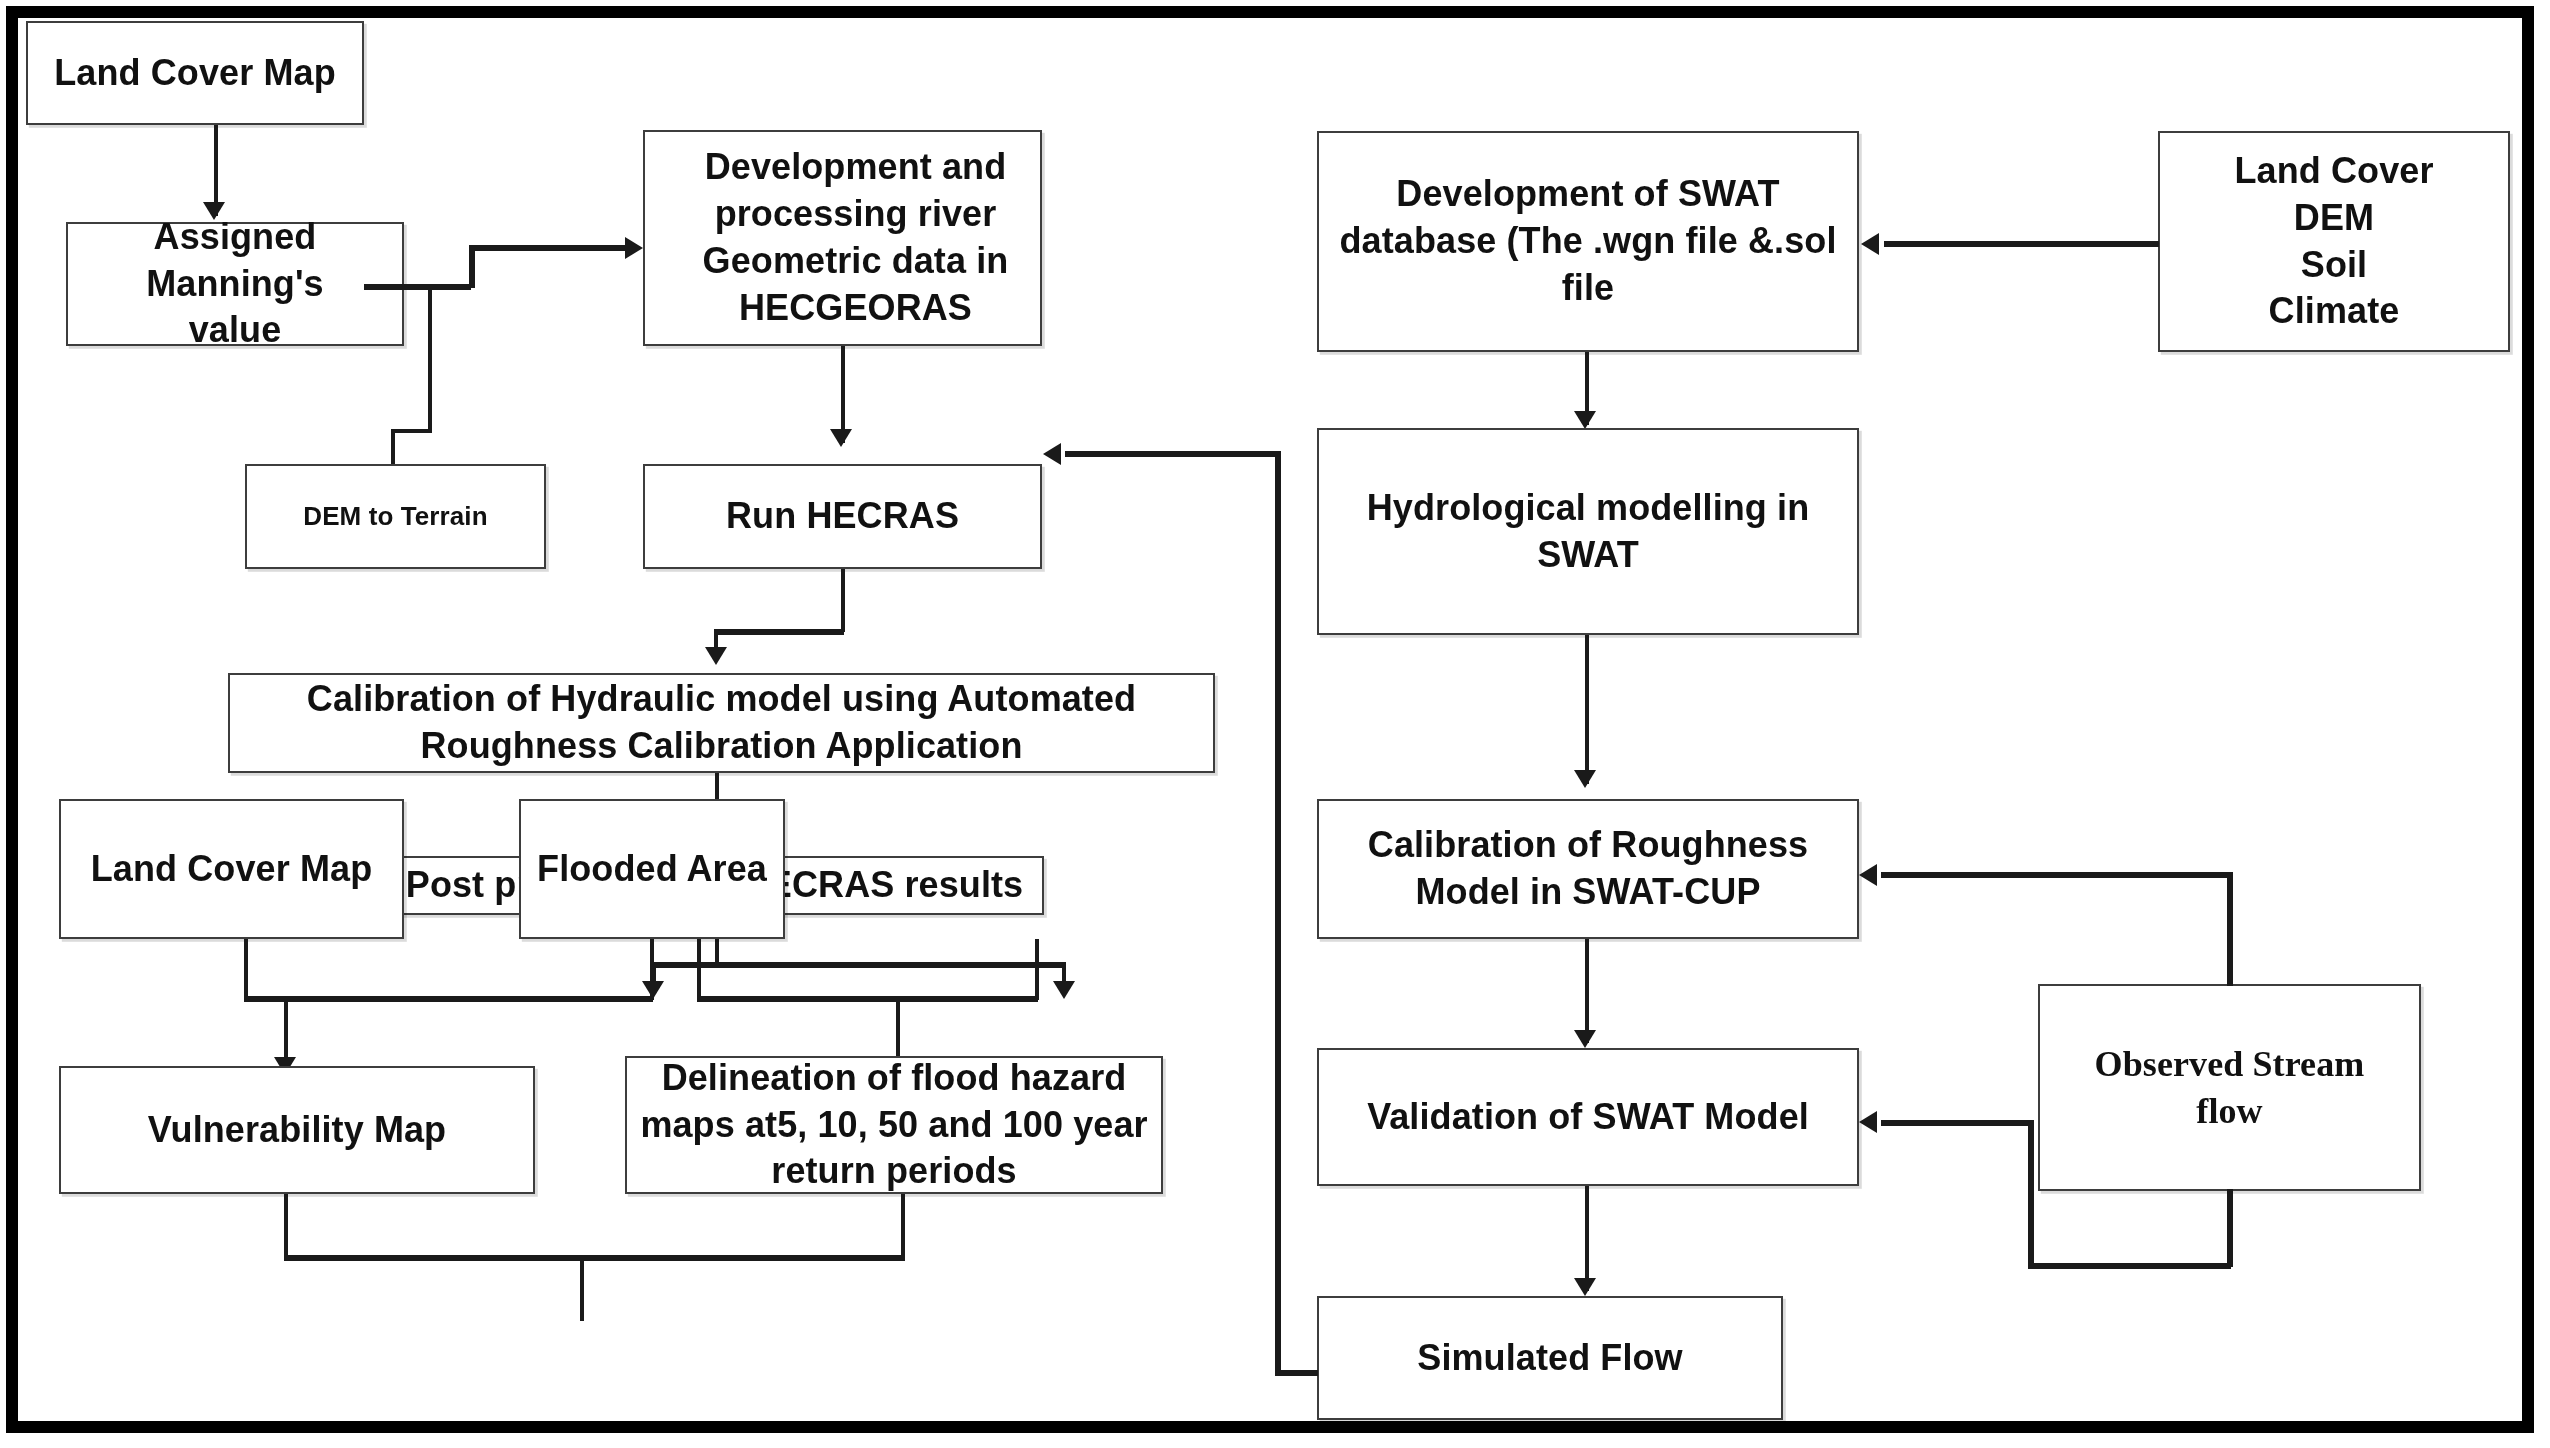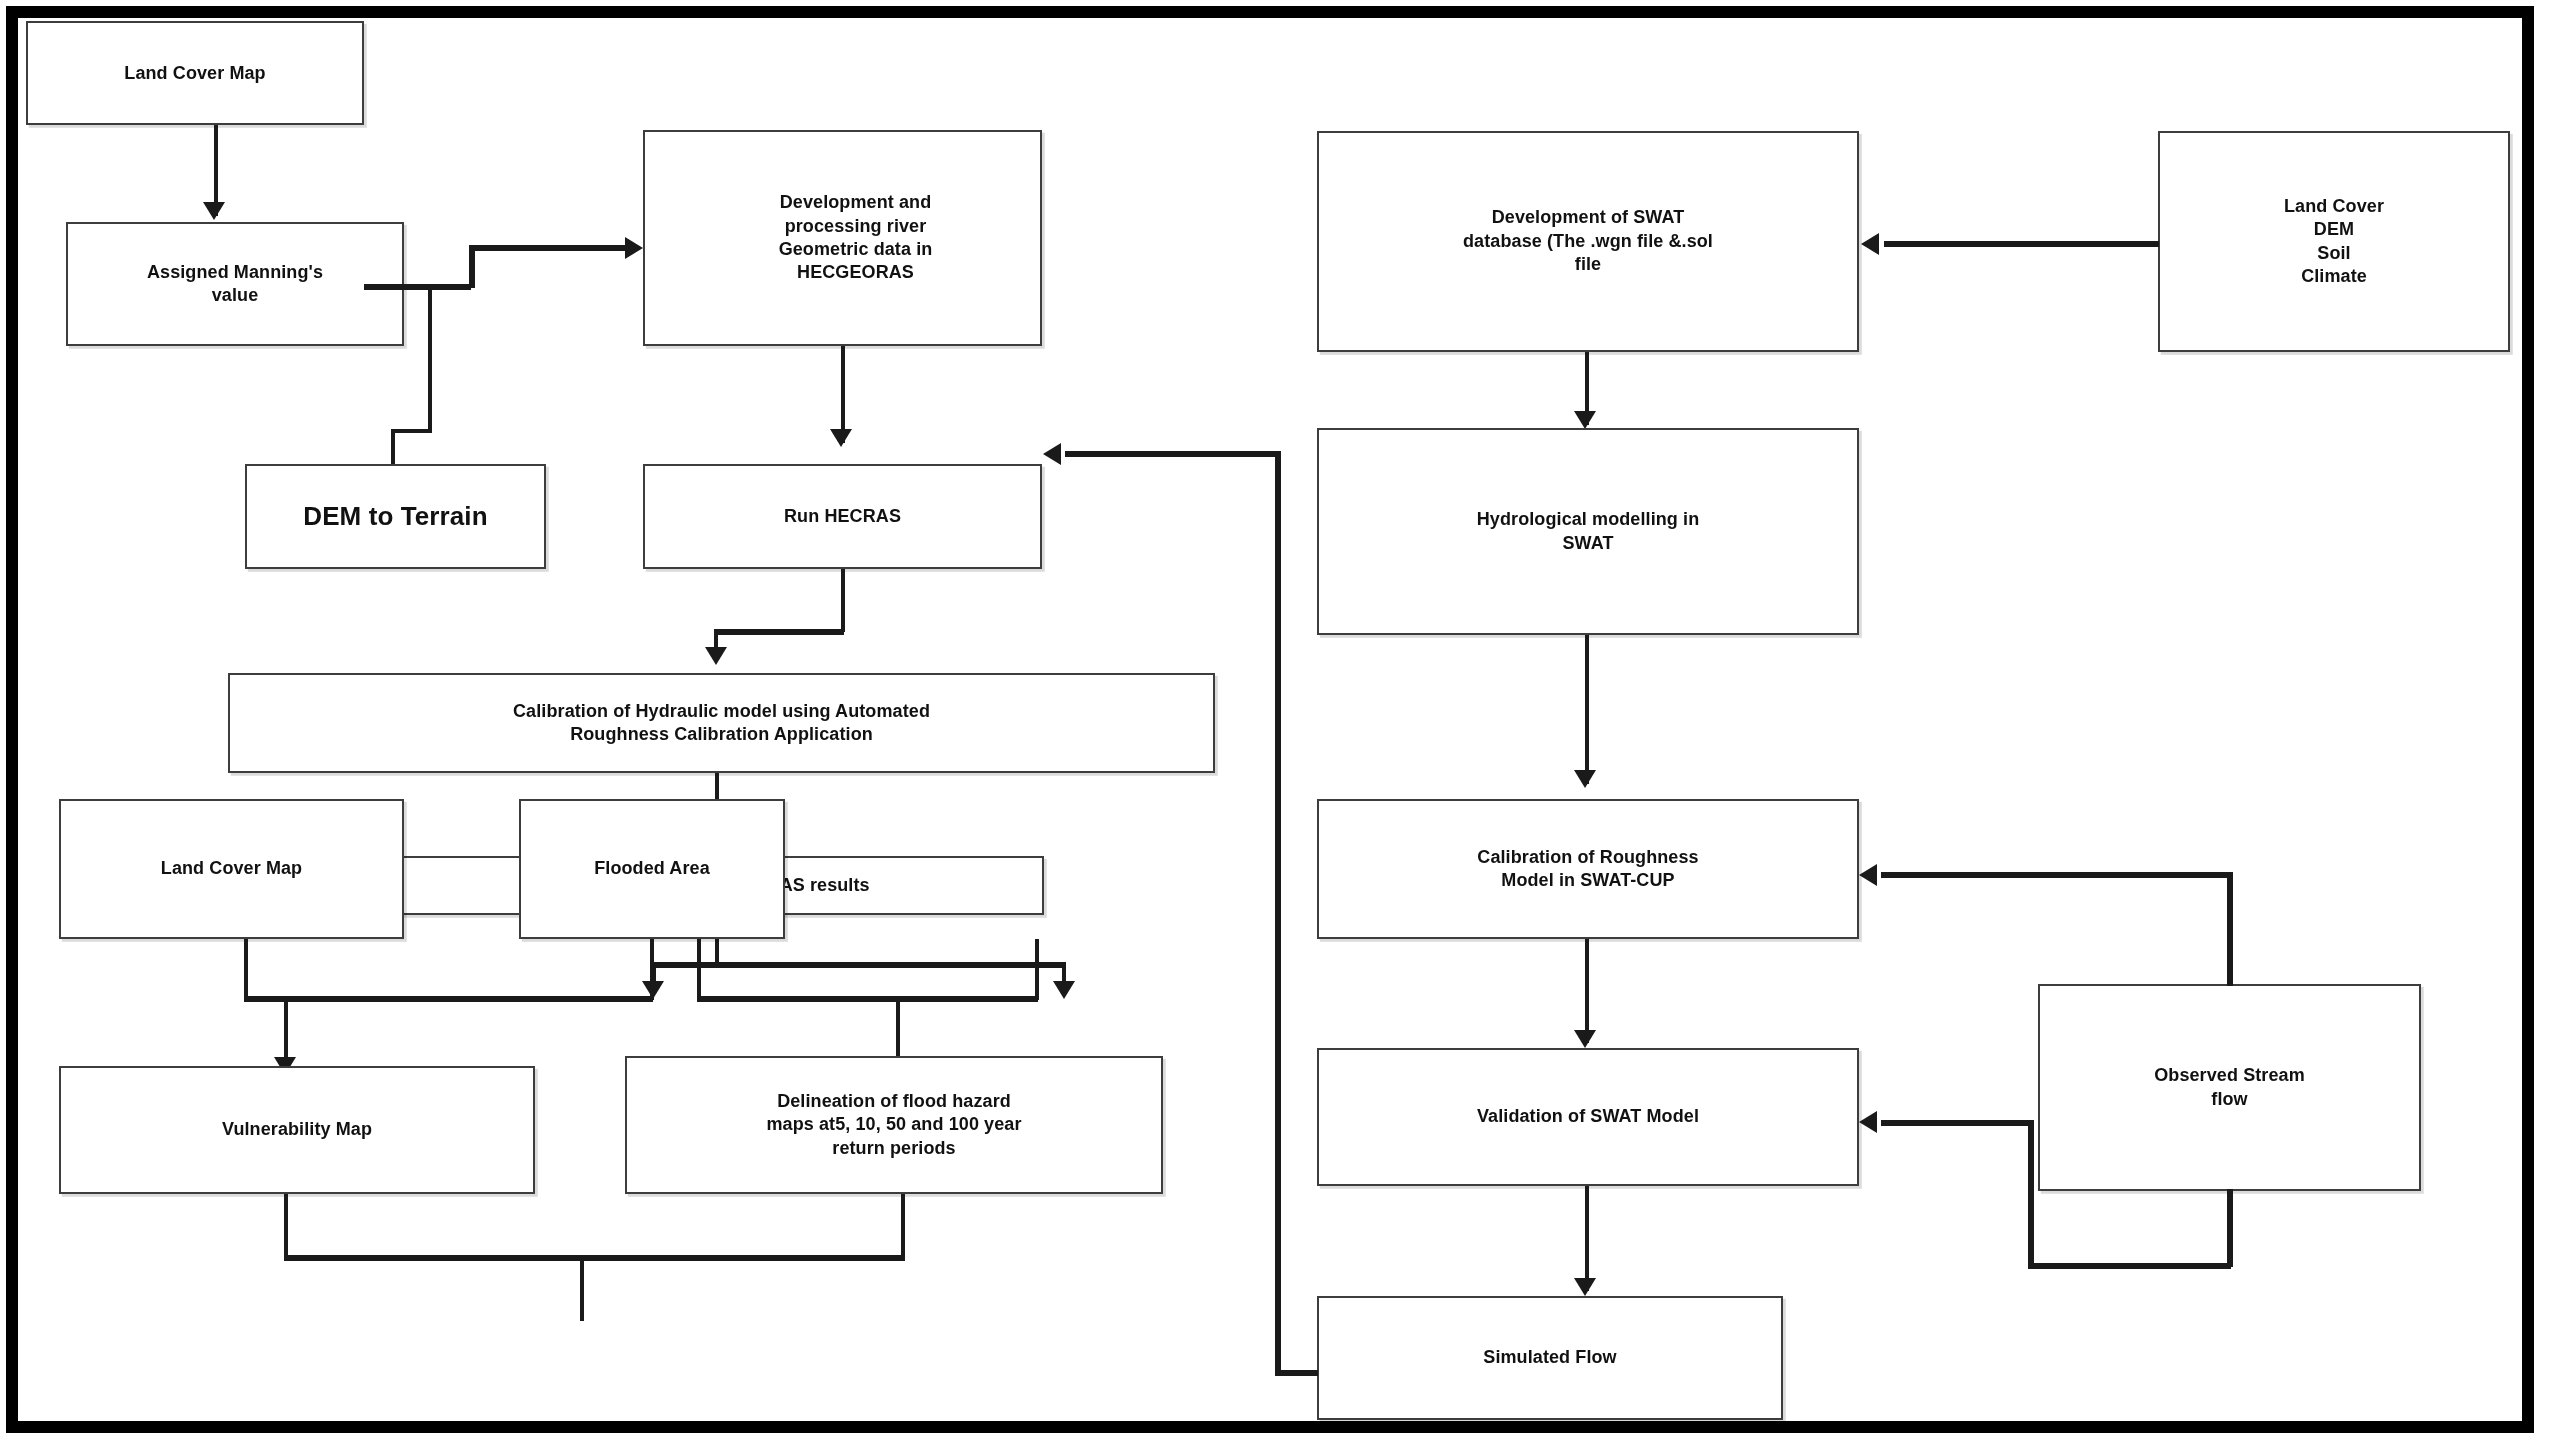--- a/index.html
+++ b/index.html
@@ -27,21 +27,21 @@
     display:flex;
     align-items:center;
     justify-content:center;
     text-align:center;
     padding:4.1px 7px;
   }
   .node span{
     display:block;
     font-weight:bold;
     color:#111111;
-    font-size:18px;
+    font-size:36px;
     line-height:1.30;
     letter-spacing:0.1px;
     white-space:pre-line;
   }
   .node.small span{font-size:26px;}
   
   .ln{position:absolute;background:#1a1a1a;}
   .ln.h{height:3.5px;}
   .ln.v{width:3.5px;}
   .ln.thick.h{height:6.2px;}
@@ -201,21 +201,21 @@
 Model in SWAT-CUP</span>
   </div>
 
   <div class="ln v" style="left:1585px;top:939px;height:104px;"></div>
   <div class="arrow down" style="left:1574px;top:1030px;"></div>
 
   <div class="node" style="left:1317px;top:1048px;width:542px;height:138px;">
     <span>Validation of SWAT Model</span>
   </div>
 
-  <div class="node" style="left:2038px;top:984px;width:383px;height:207px;">
+  <div class="node" style="left:2038px;top:984px;width:383px;height:207px;font-family:Liberation Serif, serif;">
     <span>Observed Stream
 flow</span>
   </div>
 
   <div class="ln thick v" style="left:2227px;top:872px;height:114px;"></div>
   <div class="ln thick h" style="left:1881px;top:872px;width:349px;"></div>
   <div class="arrow left" style="left:1859px;top:864px;"></div>
 
   <div class="ln thick v" style="left:2227px;top:1189px;height:78px;"></div>
   <div class="ln thick h" style="left:2028px;top:1263px;width:203px;"></div>

